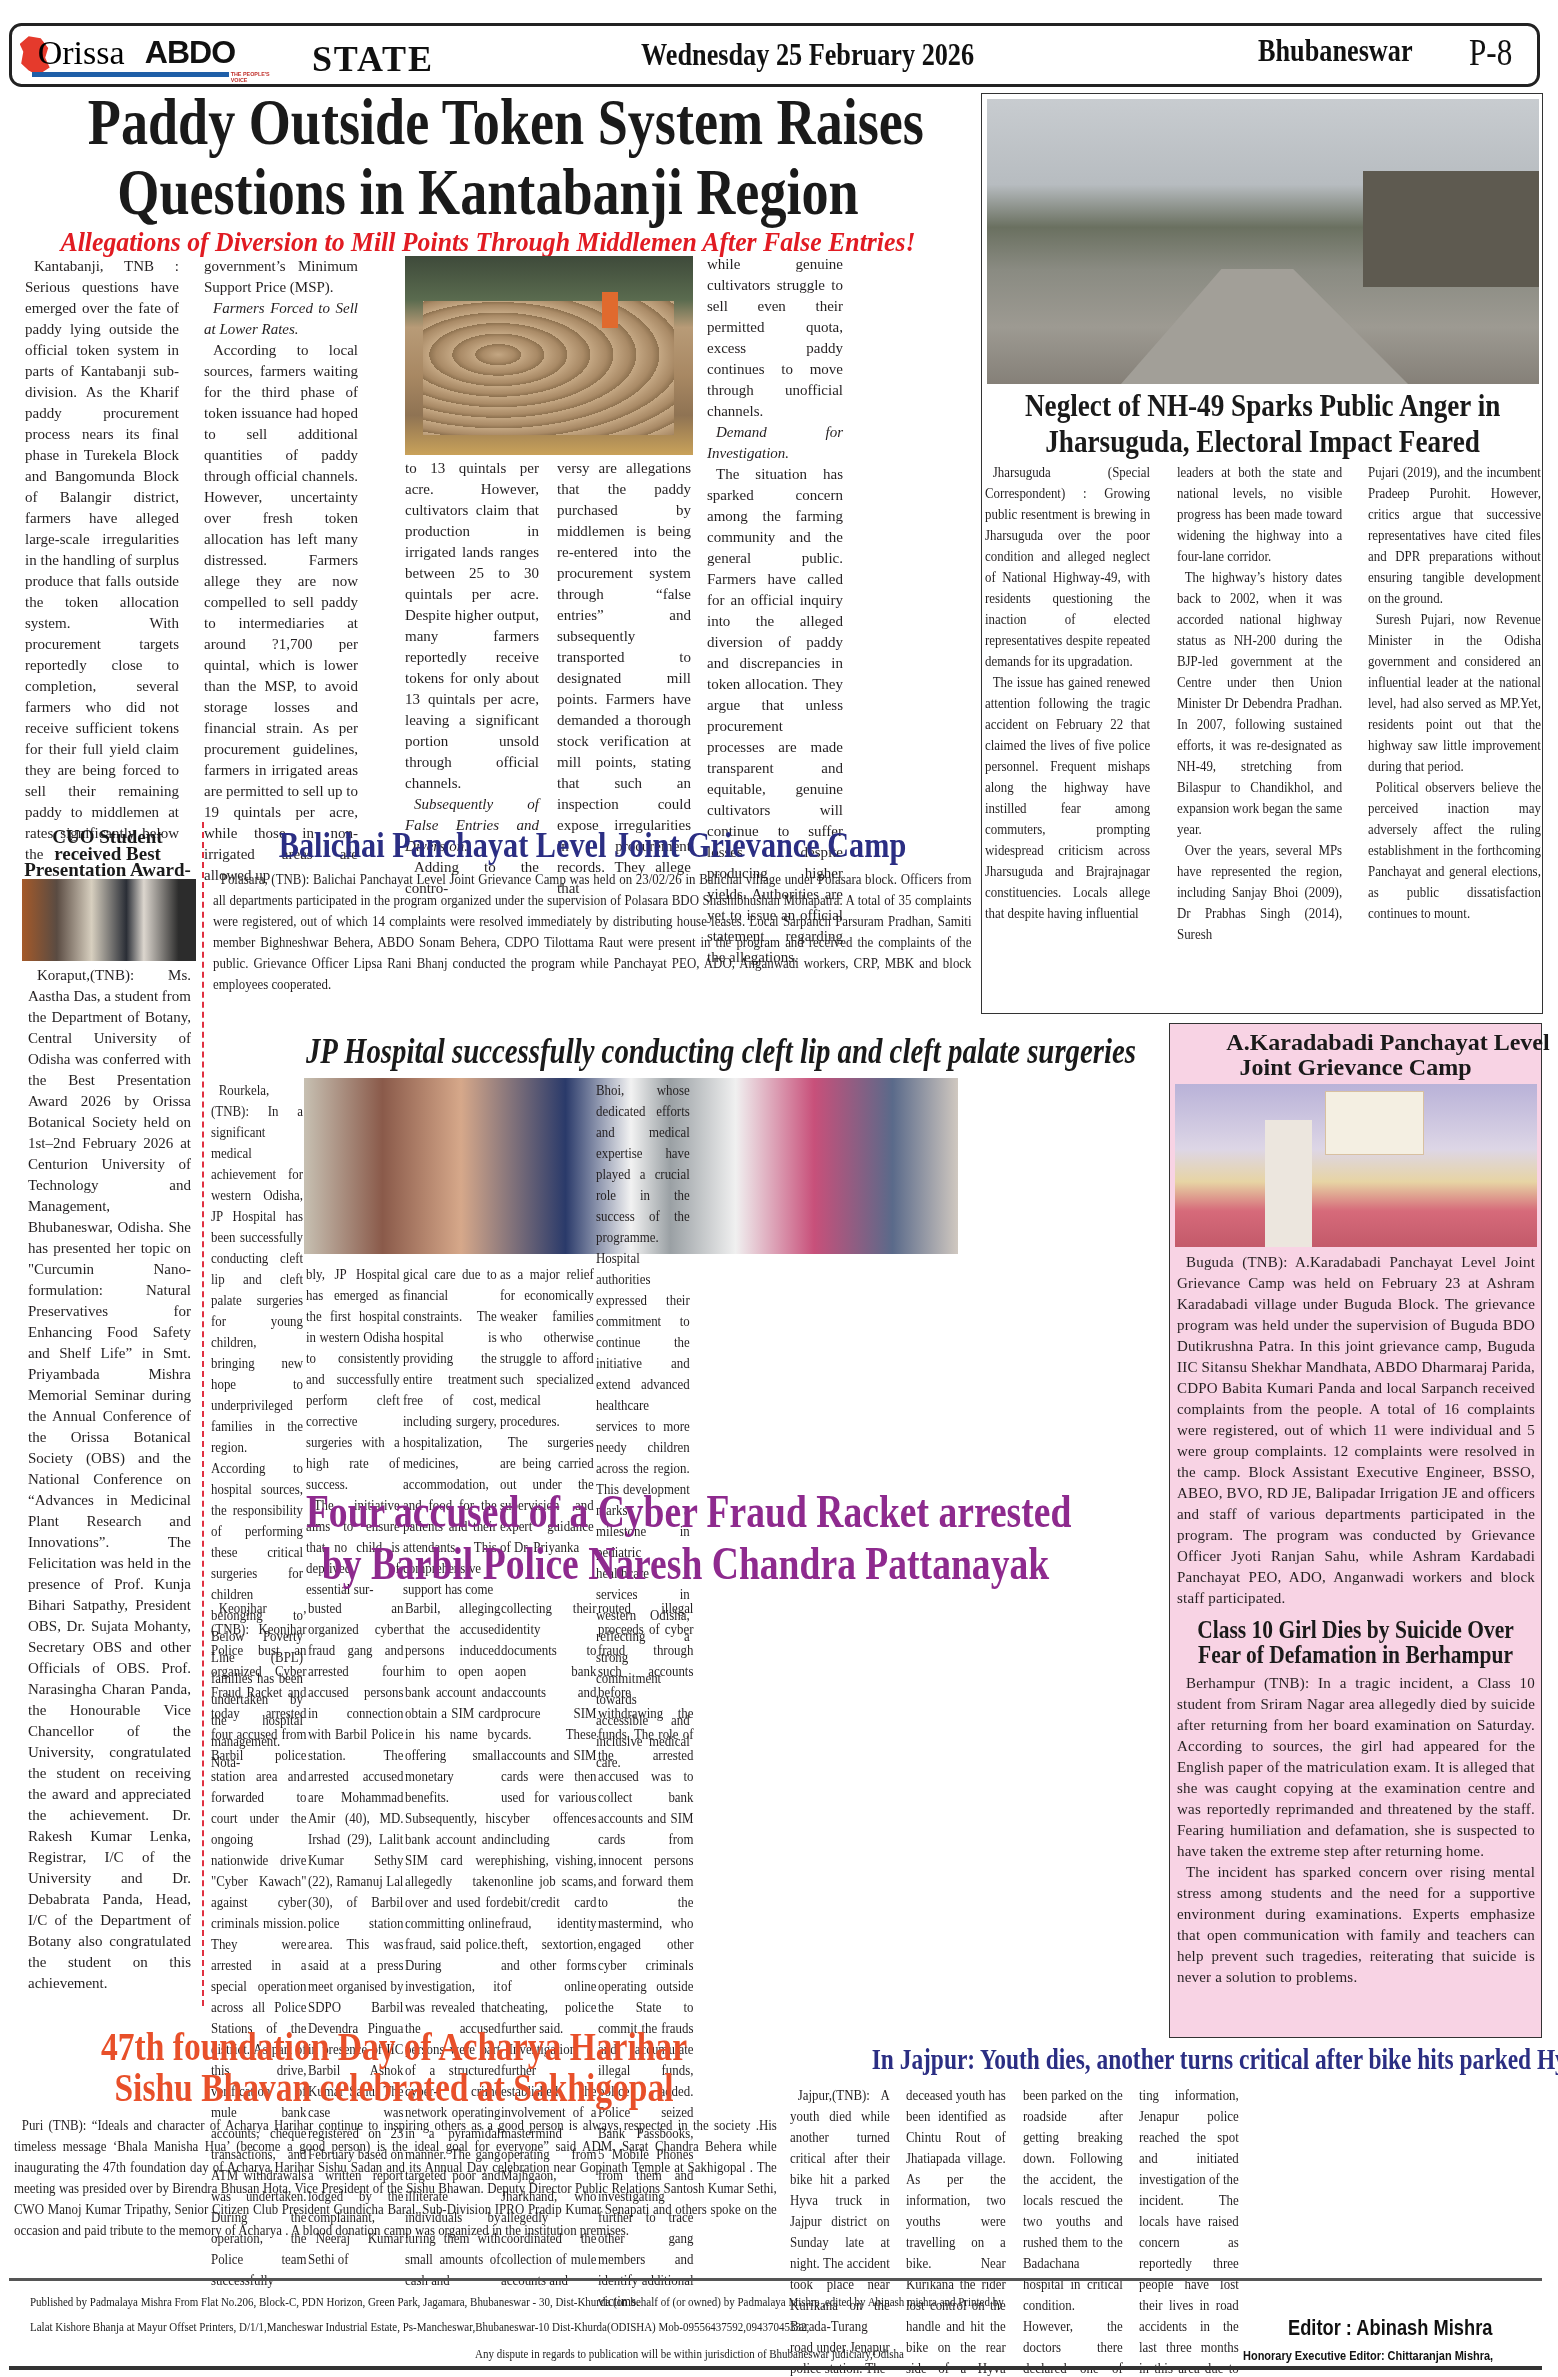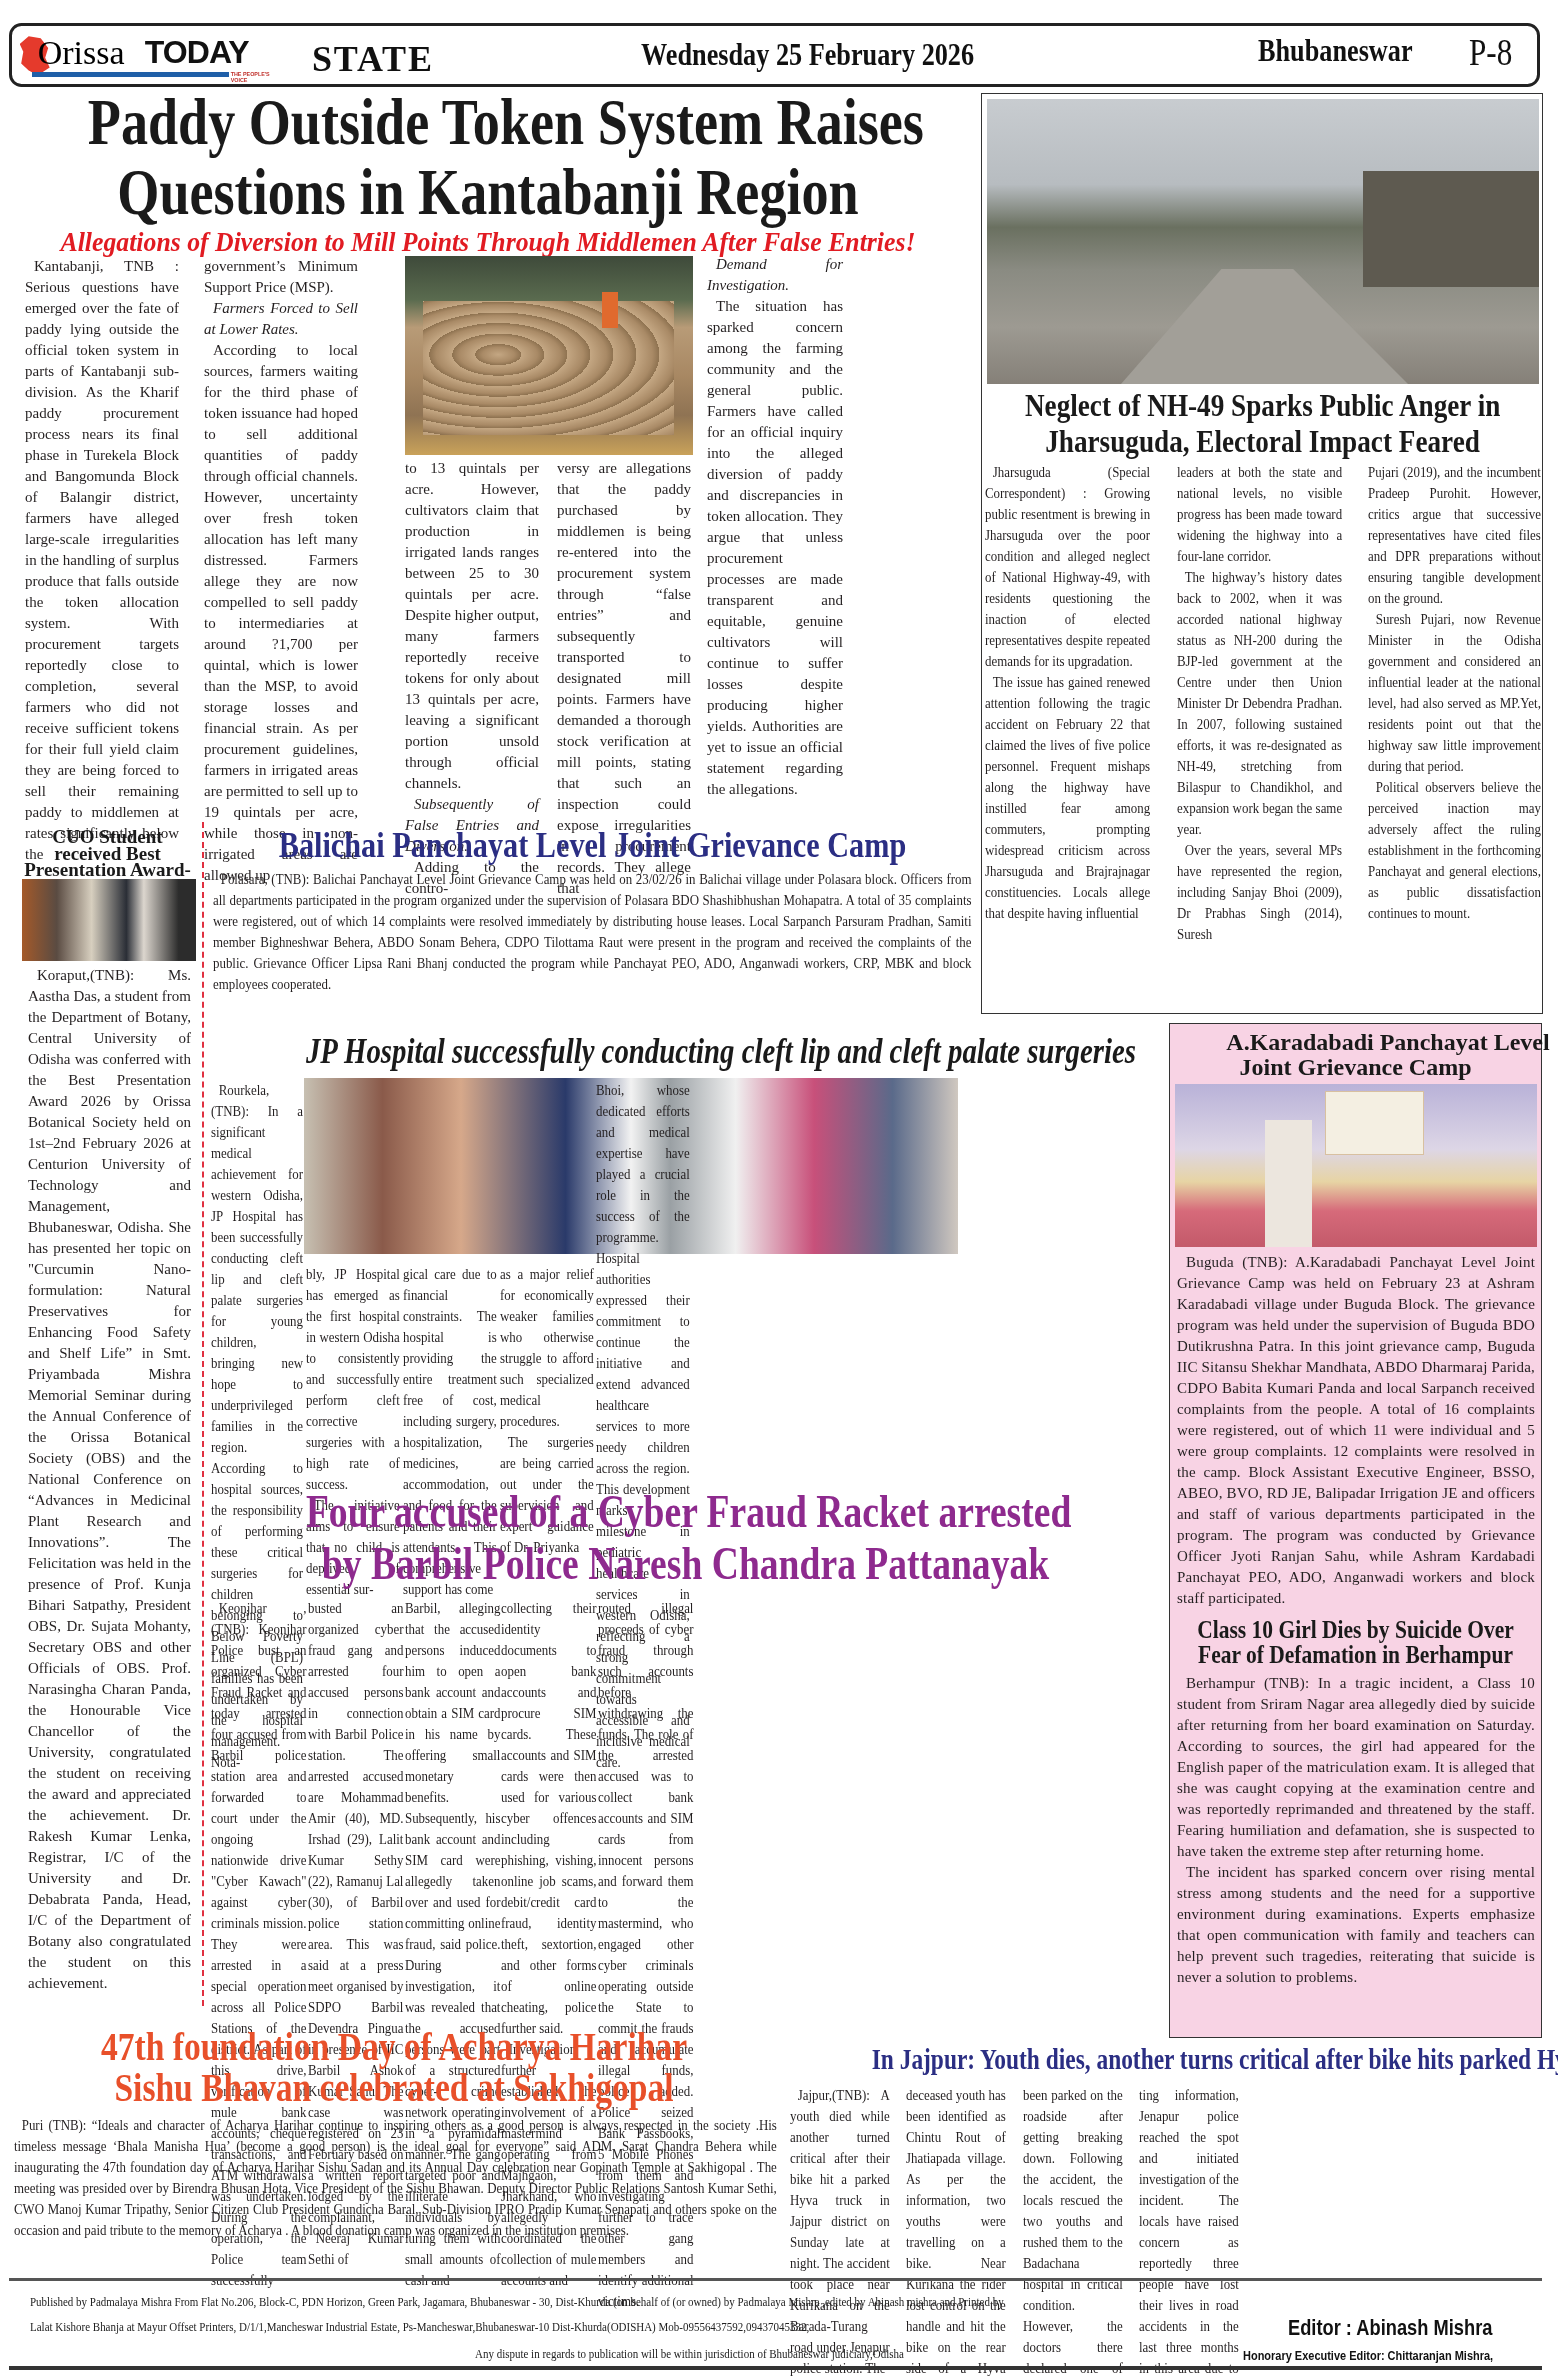--- a/index.html
+++ b/index.html
@@ -28,21 +28,21 @@
 .rule{position:absolute;height:2.7px;background:#555}
 .foot{position:absolute;font-family:"Liberation Serif",serif;font-size:13.4px;color:#222;white-space:nowrap;transform:scaleX(0.82);transform-origin:left center}
 </style>
 </head>
 <body>
 
 <div class="mast"></div>
 <div class="logo">
   <div class="map"></div>
   <span class="orissa">Orissa</span>
-  <span class="today">TODAY</span>
+  <span class="today">ABDO</span>
   <div class="bar"></div>
   <span class="tag">THE PEOPLE'S VOICE</span>
 </div>
 <div class="mh" style="left:312px;top:38px;font-size:36px;letter-spacing:1.8px;transform:none">STATE</div>
 <div class="mh" style="left:641px;top:36px;font-size:32px">Wednesday 25  February 2026</div>
 <div class="mh" style="left:1258px;top:32px;font-size:32px">Bhubaneswar</div>
 <div class="mh" style="left:1469px;top:30px;font-size:38px;font-weight:normal">P-8</div>
 
 <div class="headline" style="left:0;top:88px;width:976px;font-size:66px;line-height:68px;color:#1a1a1a;transform:scaleX(0.82)">Paddy Outside Token System  Raises</div>
 <div class="headline" style="left:0;top:158px;width:976px;font-size:66px;line-height:68px;color:#1a1a1a;transform:scaleX(0.82)">Questions in Kantabanji Region</div>
@@ -62,20 +62,21 @@
 </div>
 <div class="col txt" style="left:405px;top:458px;width:134px">
   <p>to 13 quintals per acre. However, cultivators claim that production in irrigated lands ranges between 25 to 30 quintals per acre. Despite higher output, many farmers reportedly receive tokens for only about 13 quintals per acre, leaving a significant portion unsold through official channels.</p>
   <p class="sub ind">Subsequently of False Entries and Diversion.</p>
   <p class="ind">Adding to the contro-</p>
 </div>
 <div class="col txt" style="left:557px;top:458px;width:134px">
   <p>versy are allegations that the paddy purchased by middlemen is being re-entered into the procurement system through “false entries” and subsequently transported to designated mill points. Farmers have demanded a thorough stock verification at mill points, stating that such an inspection could expose irregularities in procurement records. They allege that</p>
 </div>
 <div class="col txt" style="left:707px;top:254px;width:136px">
+  <p>while genuine cultivators struggle to sell even their permitted quota, excess paddy continues to move through unofficial channels.</p>
   <p class="sub ind">Demand for Investigation.</p>
   <p class="ind">The situation has sparked concern among the farming community and the general public. Farmers have called for an official inquiry into the alleged diversion of paddy and discrepancies in token allocation.  They argue that unless procurement processes are made transparent and equitable, genuine cultivators will continue to suffer losses despite producing higher yields. Authorities are yet to issue an official statement regarding the allegations.</p>
 </div>
 
 <div class="box" style="left:981px;top:93px;width:562px;height:921px"></div>
 <div class="photo" style="left:987px;top:99px;width:552px;height:285px;background:linear-gradient(180deg,#c8ccd0 0%,#b7bcc0 30%,#6a7060 45%,#8a8b82 60%,#9d9a92 80%,#858078 100%)">
   <div class="abs" style="left:134px;top:170px;width:287px;height:115px;background:#a29f98;clip-path:polygon(35% 0,60% 0,100% 100%,0 100%)"></div>
   <div class="abs" style="left:376px;top:72px;width:176px;height:116px;background:#5e5a50"></div>
 </div>
 <div class="headline" style="left:983px;top:387px;width:559px;font-size:32px;line-height:36px;color:#1a1a1a;transform:scaleX(0.85)">Neglect of NH-49 Sparks Public Anger in</div>

